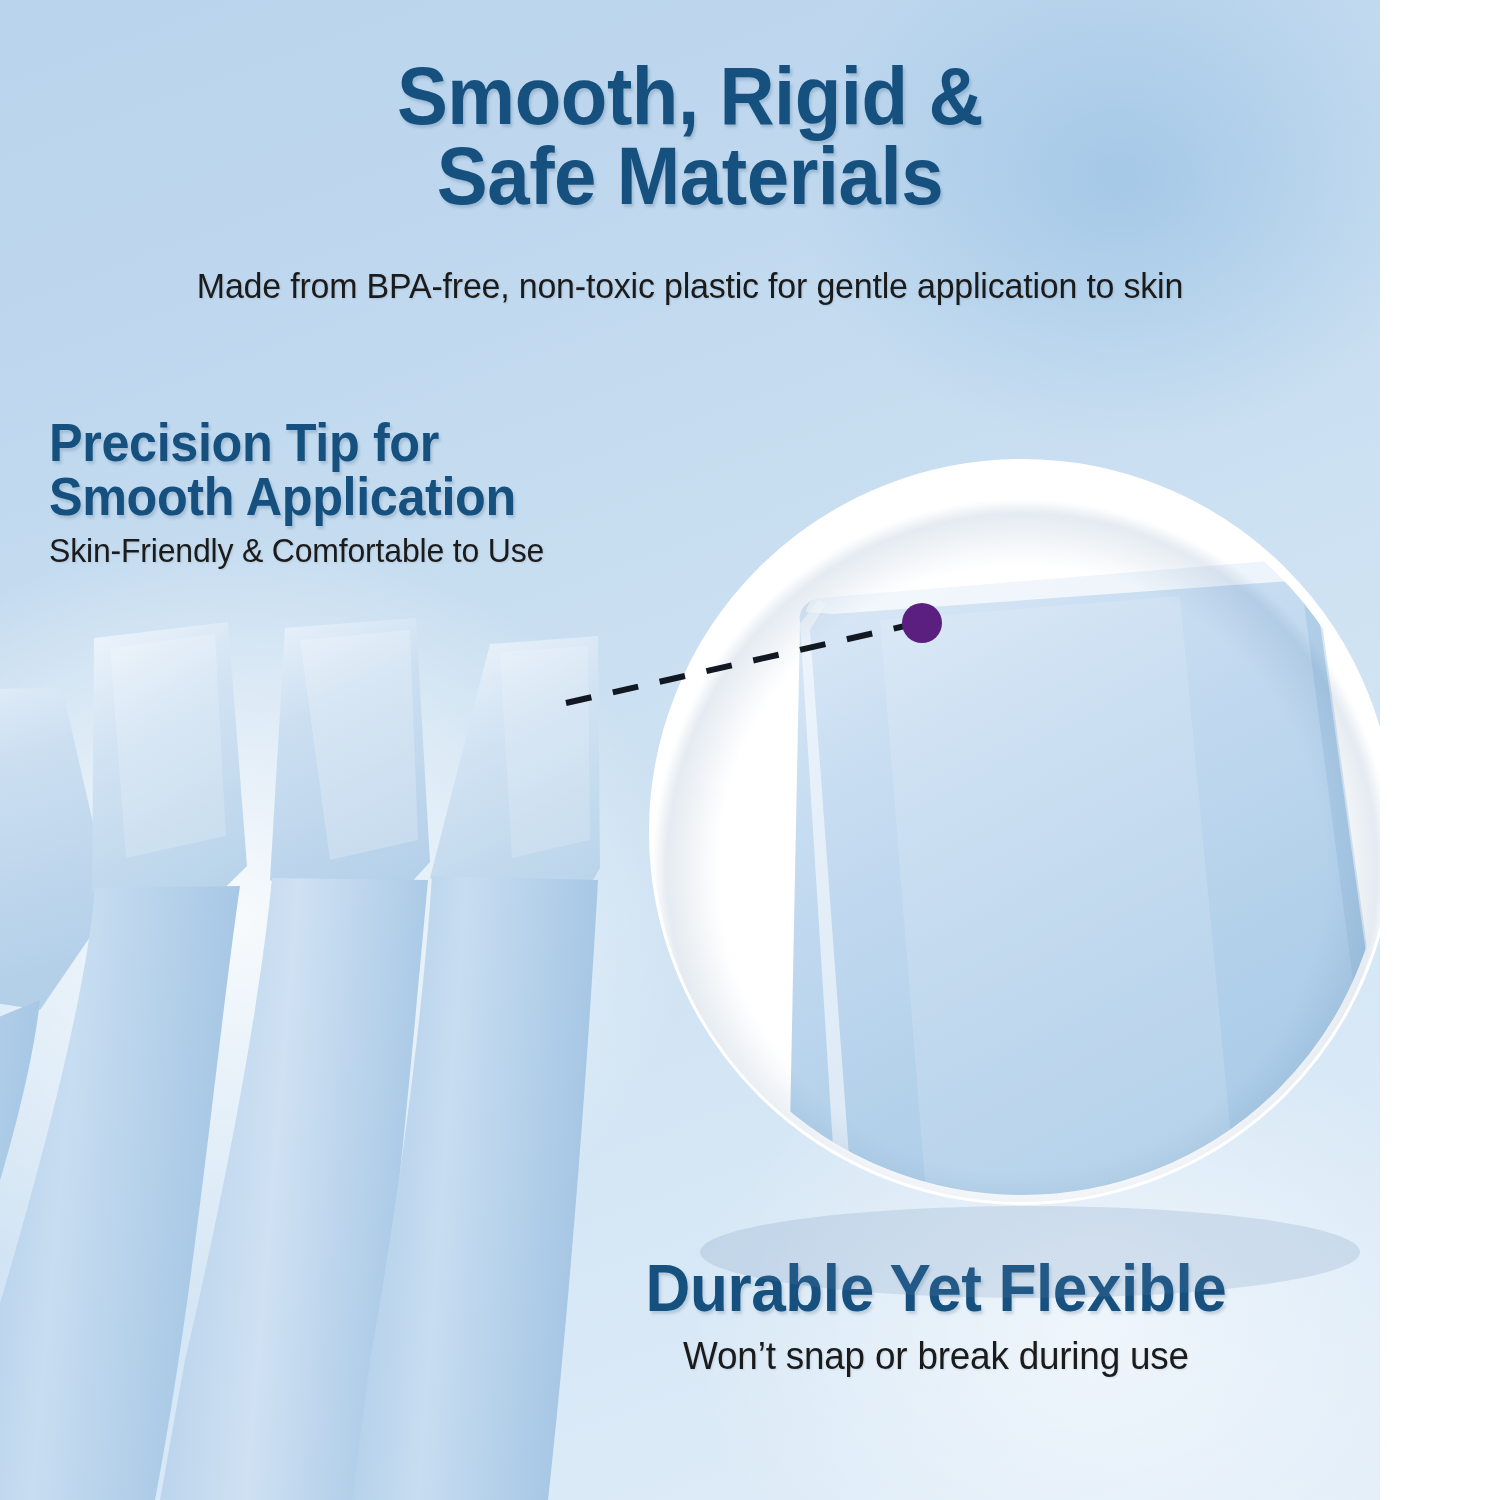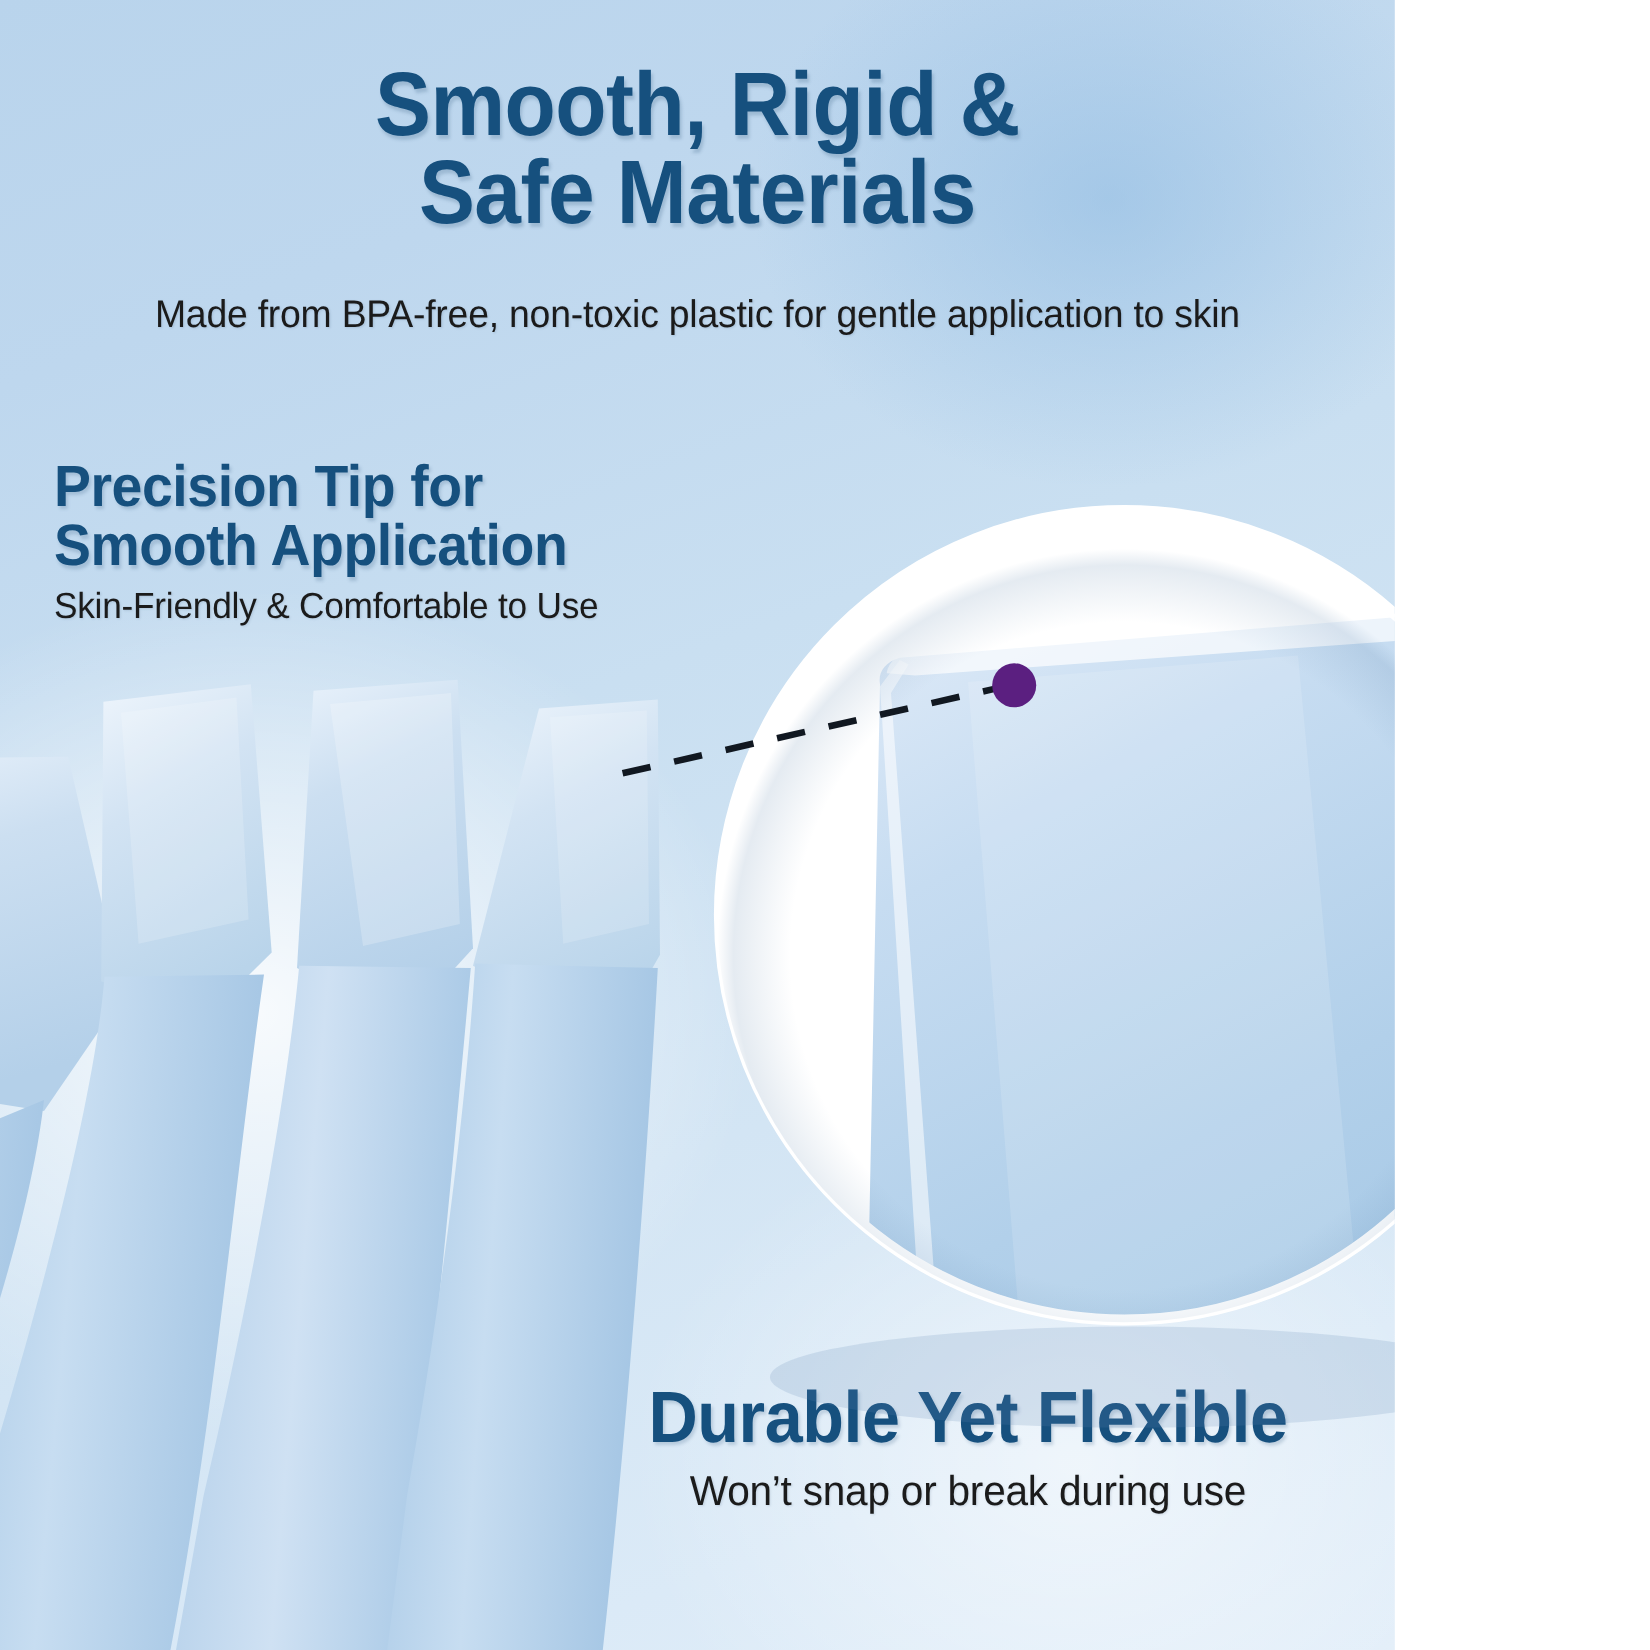--- a/index.html
+++ b/index.html
@@ -2,21 +2,21 @@
 <html><head>
 <meta charset="utf-8">
 <style>
   html, body {
     margin: 0;
     padding: 0;
     background: #ffffff;
   }
   #canvas {
     position: relative;
-    width: 1268px;
+    width: 1380px;
     height: 1500px;
     overflow: hidden;
     font-family: "Liberation Sans", sans-serif;
     background: linear-gradient(160deg,
                 #b9d4ec 0%,
                 #bed7ee 18%,
                 #c9dff1 42%,
                 #d3e5f4 65%,
                 #dbeaf7 85%,
                 #e2eef9 100%);

